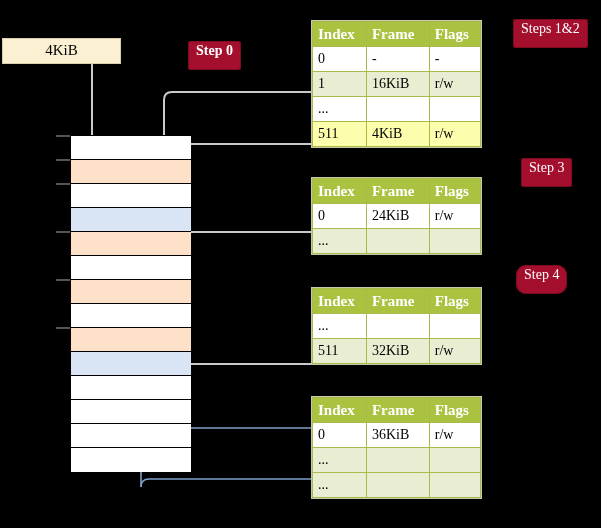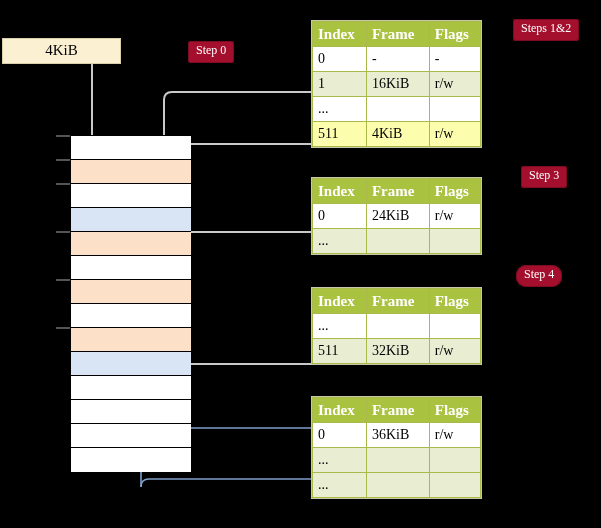--- a/index.html
+++ b/index.html
@@ -15,22 +15,22 @@
           height:18px;text-align:left;font-weight:normal;vertical-align:middle;}
   .ptable th{background:#a9c23f;color:#fff;font-weight:bold;font-size:15px;font-family:Liberation Serif, serif;}
   .col-index{width:55px;}
   .col-frame{width:70px;}
   .col-flags{width:52px;}
   tr.alt td{background:#e9eed3;}
   tr.plain td{background:#ffffff;}
   td.hl{background:#fdfdae !important;}
 
   
-  .badge{position:absolute;background:#a30f2d;color:#fff;font-size:12px;
-         padding:2px 8px 5px;border-radius:3px;white-space:nowrap;
+  .badge{position:absolute;background:#a30f2d;color:#fff;font-size:14px;
+         padding:2px 8px 11px;border-radius:3px;white-space:nowrap;
          box-shadow:0 0 0 1px #7d0b22 inset;}
 
   
   .kbox{position:absolute;background:#fbf0d2;border:1px solid #d9cfa8;
         font-size:15px;text-align:center;line-height:22px;}
 
   
   .memcol{position:absolute;left:70px;top:135px;width:120px;height:280px;
           border:1px solid #000;background:#fff;box-sizing:border-box;}
   .memrow{position:absolute;left:0;width:120px;height:24px;
@@ -94,23 +94,23 @@
       <path d="M141,487 Q141,479 149,479 L312,479"></path>
       <path d="M141,487 L141,218" stroke="#7f9fc9"></path>
       <path d="M141,230 L141,212" marker-end="url(#ba)"></path>
     </g>
   </svg>
 
   <div class="kbox" style="left:2px;top:38px;width:117px;height:24px;">
     <span>4KiB</span>
   </div>
 
-  <div class="badge" style="left:188px;top:41px;">Step 0</div>
+  <div class="badge" style="left:188px;top:41px;font-weight:bold;">Step 0</div>
   <div class="badge" style="left:513px;top:19px;">Steps 1&amp;2</div>
-  <div class="badge" style="left:521px;top:158px;margin-top:8px;">Step 3</div>
+  <div class="badge" style="left:521px;top:158px;">Step 3</div>
   <div class="badge" style="left:516px;top:265px;border-radius:10px;">Step 4</div>
 
   <div class="memcol" id="memcol">
       <div class="memrow" style="top: 0px; background: rgb(255, 255, 255);"></div>
       <div class="memrow" style="top: 24px; background: rgb(253, 224, 200);"></div>
       <div class="memrow" style="top: 48px; background: rgb(255, 255, 255);"></div>
       <div class="memrow" style="top: 72px; background: rgb(217, 229, 245);"></div>
       <div class="memrow" style="top: 96px; background: rgb(253, 224, 200);"></div>
       <div class="memrow" style="top: 120px; background: rgb(255, 255, 255);"></div>
       <div class="memrow" style="top: 144px; background: rgb(253, 224, 200);"></div>

